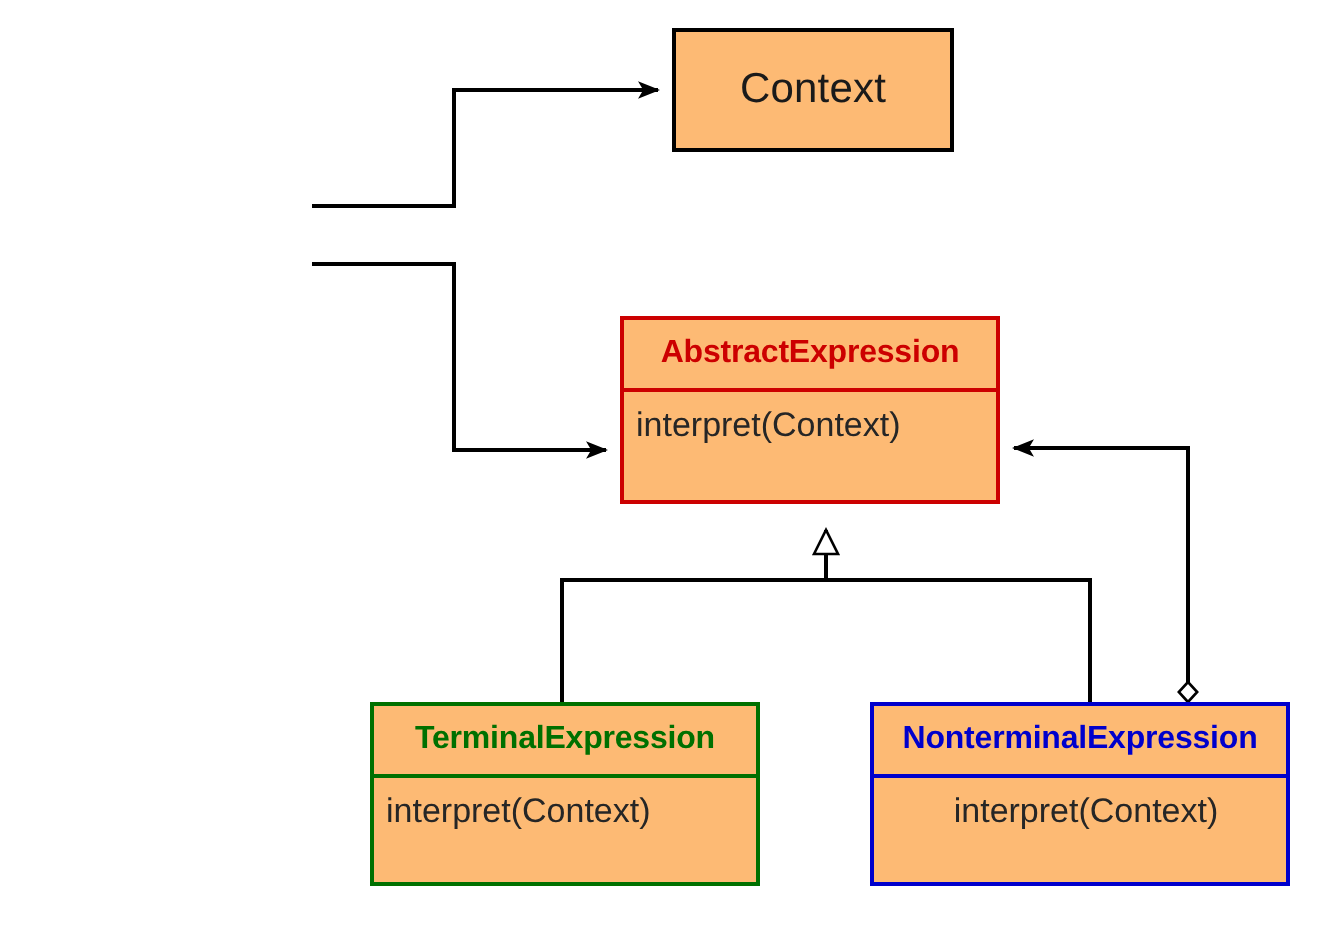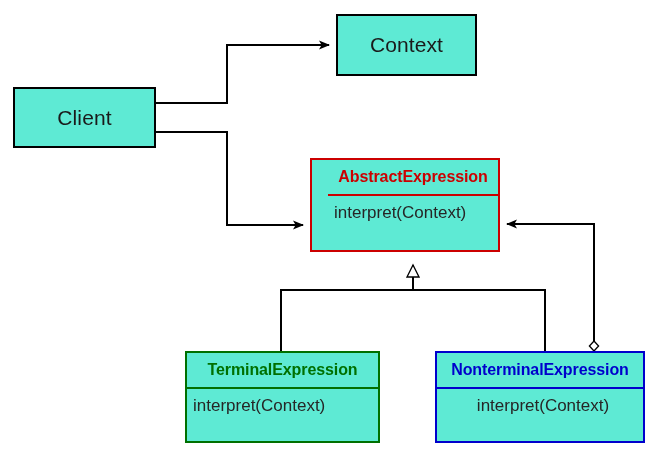--- a/index.html
+++ b/index.html
@@ -22,21 +22,21 @@
     position: absolute;
     left: 0;
     top: 0;
     width: 660px;
     height: 467px;
     pointer-events: none;
   }
   .uml-box {
     position: absolute;
     box-sizing: border-box;
-    background: #5eead4;
+    background: #fdba74;
     border: 2px solid #000000;
   }
   .simple-box {
     display: flex;
     align-items: center;
     justify-content: center;
     border-width: 2px;
   }
   .simple-title {
     font-size: 21px;
@@ -111,29 +111,26 @@
 
     <polyline points="413,290 413,265" fill="none" stroke="#000000" stroke-width="2" marker-end="url(#hollowTriangle)"></polyline>
 
     <polyline points="281,351 281,290 413,290" fill="none" stroke="#000000" stroke-width="2"></polyline>
 
     <polyline points="413,290 545,290 545,351" fill="none" stroke="#000000" stroke-width="2"></polyline>
 
     <polyline points="594,351 594,224 507,224" fill="none" stroke="#000000" stroke-width="2" marker-start="url(#hollowDiamond)" marker-end="url(#filledArrow)"></polyline>
   </svg>
 
-  <div class="uml-box simple-box" style="left:13px; top:87px; width:143px; height:61px;">
-    <span class="simple-title">Client</span>
-  </div>
 
   <div class="uml-box simple-box" style="left:336px; top:14px; width:141px; height:62px;">
     <span class="simple-title">Context</span>
   </div>
 
-  <div class="uml-box box-abstract" style="left:310px; top:158px; width:190px; height:94px;padding-left:16px;">
+  <div class="uml-box box-abstract" style="left:310px; top:158px; width:190px; height:94px;">
     <div class="class-title-cell">AbstractExpression</div>
     <div class="class-members-cell">
       <div class="member-line">interpret(Context)</div>
     </div>
   </div>
 
   <div class="uml-box box-terminal" style="left:185px; top:351px; width:195px; height:92px;">
     <div class="class-title-cell">TerminalExpression</div>
     <div class="class-members-cell">
       <div class="member-line">interpret(Context)</div>

